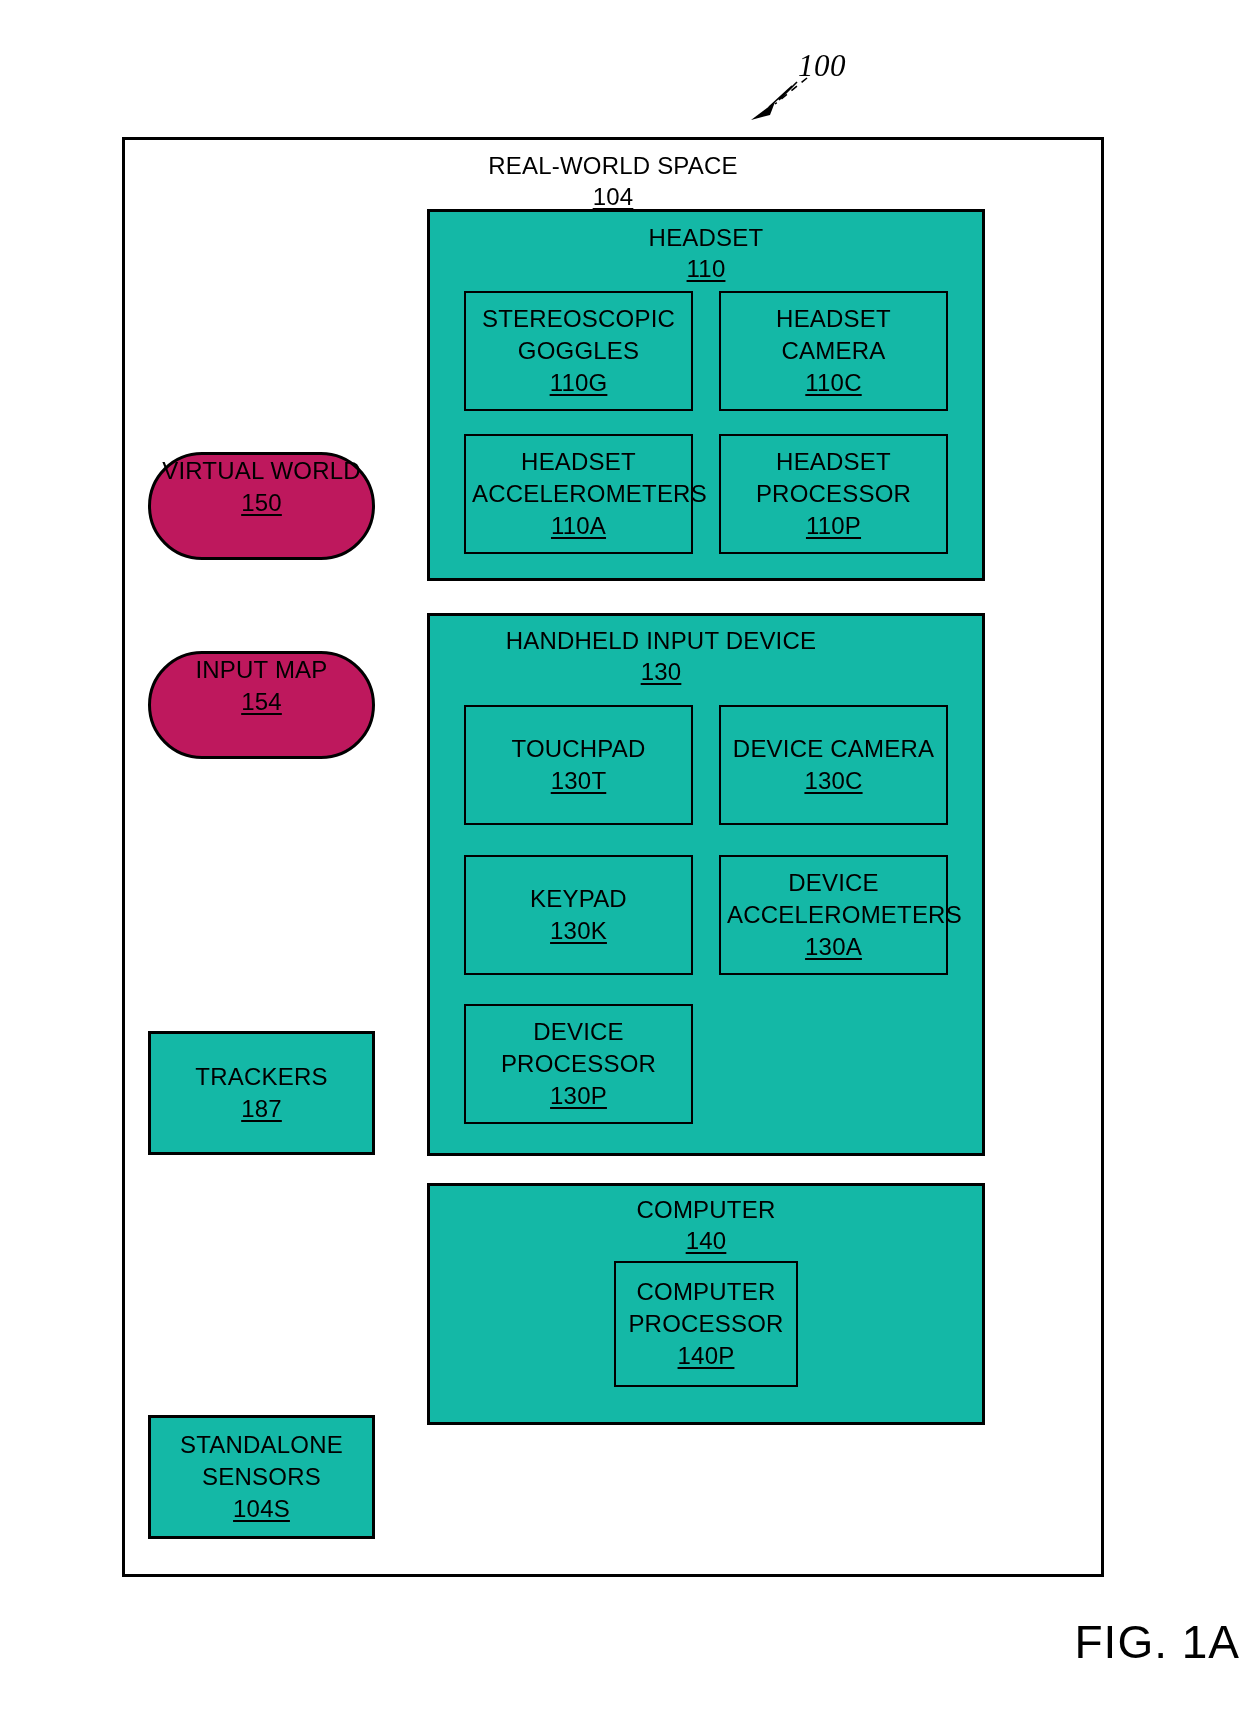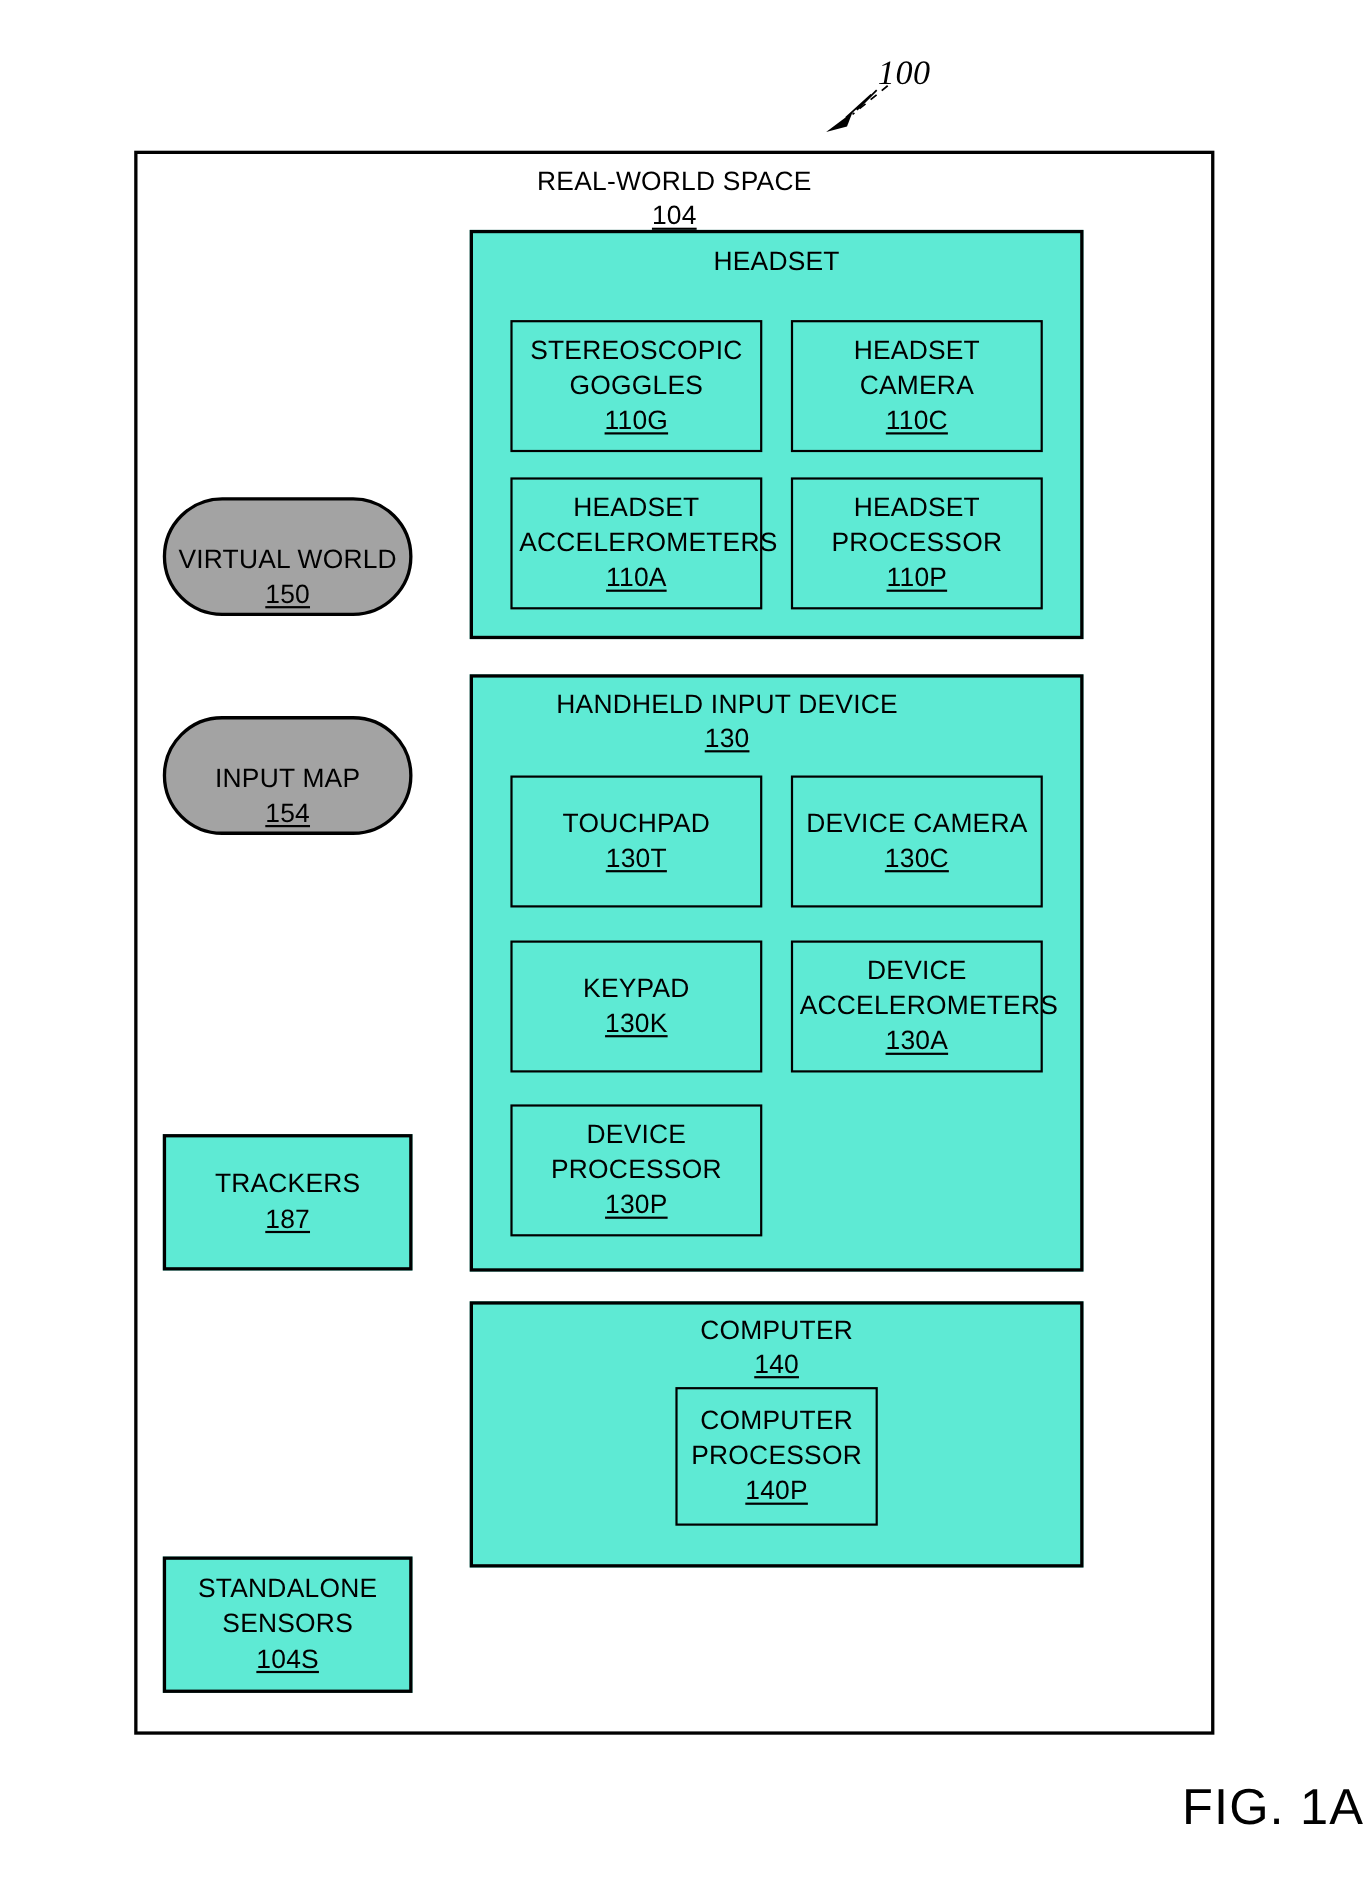--- a/index.html
+++ b/index.html
@@ -48,35 +48,35 @@
     top: 137px;
     width: 982px;
     height: 1440px;
   }
 
   
   .box {
     position: absolute;
     border: 3px solid #000;
     box-sizing: border-box;
-    background: #5eead4;
+    background: #14b8a6;
   }
   .box.thin { border-width: 2px; }
 
   
   .rbox {
     position: absolute;
     border: 3px solid #000;
     box-sizing: border-box;
-    background: #a3a3a3;
+    background: #be185d;
     border-radius: 56px;
     display: flex;
     flex-direction: column;
     align-items: center;
-    justify-content: flex-end;
+    justify-content: flex-start;
   }
 
   
   .grp-title {
     position: absolute;
     left: 0;
     right: 0;
     text-align: center;
     font-size: 24px;
     line-height: 31px;
@@ -139,20 +139,21 @@
 
 <div class="grp-title" style="left:122px; width:982px; top:150px;">
   <span>REAL-WORLD SPACE</span>
   <span class="ref">104</span>
 </div>
 
 <div class="box" id="headset-box" style="left:427px; top:209px; width:558px; height:372px;"></div>
 
 <div class="grp-title" style="left:427px; width:558px; top:222px;">
   <span>HEADSET</span>
+  <span class="ref">110</span>
 </div>
 
 <div class="box thin" style="left:464px; top:291px; width:229px; height:120px;">
   <div class="cell-text">
     <span>STEREOSCOPIC</span><br>
     <span>GOGGLES</span>
     <span class="ref">110G</span>
   </div>
 </div>
 

